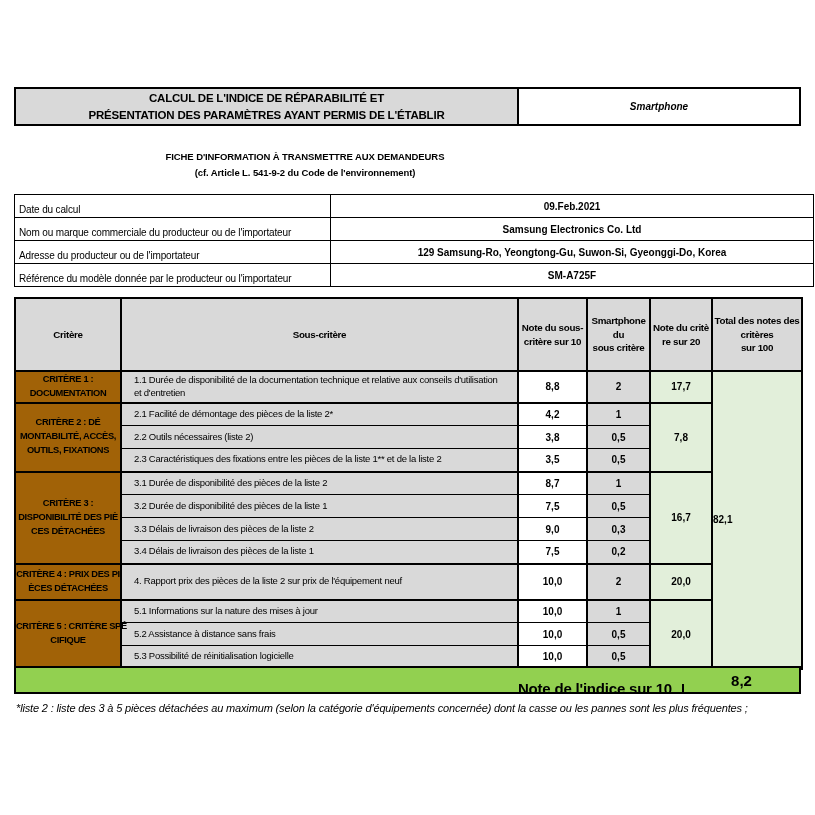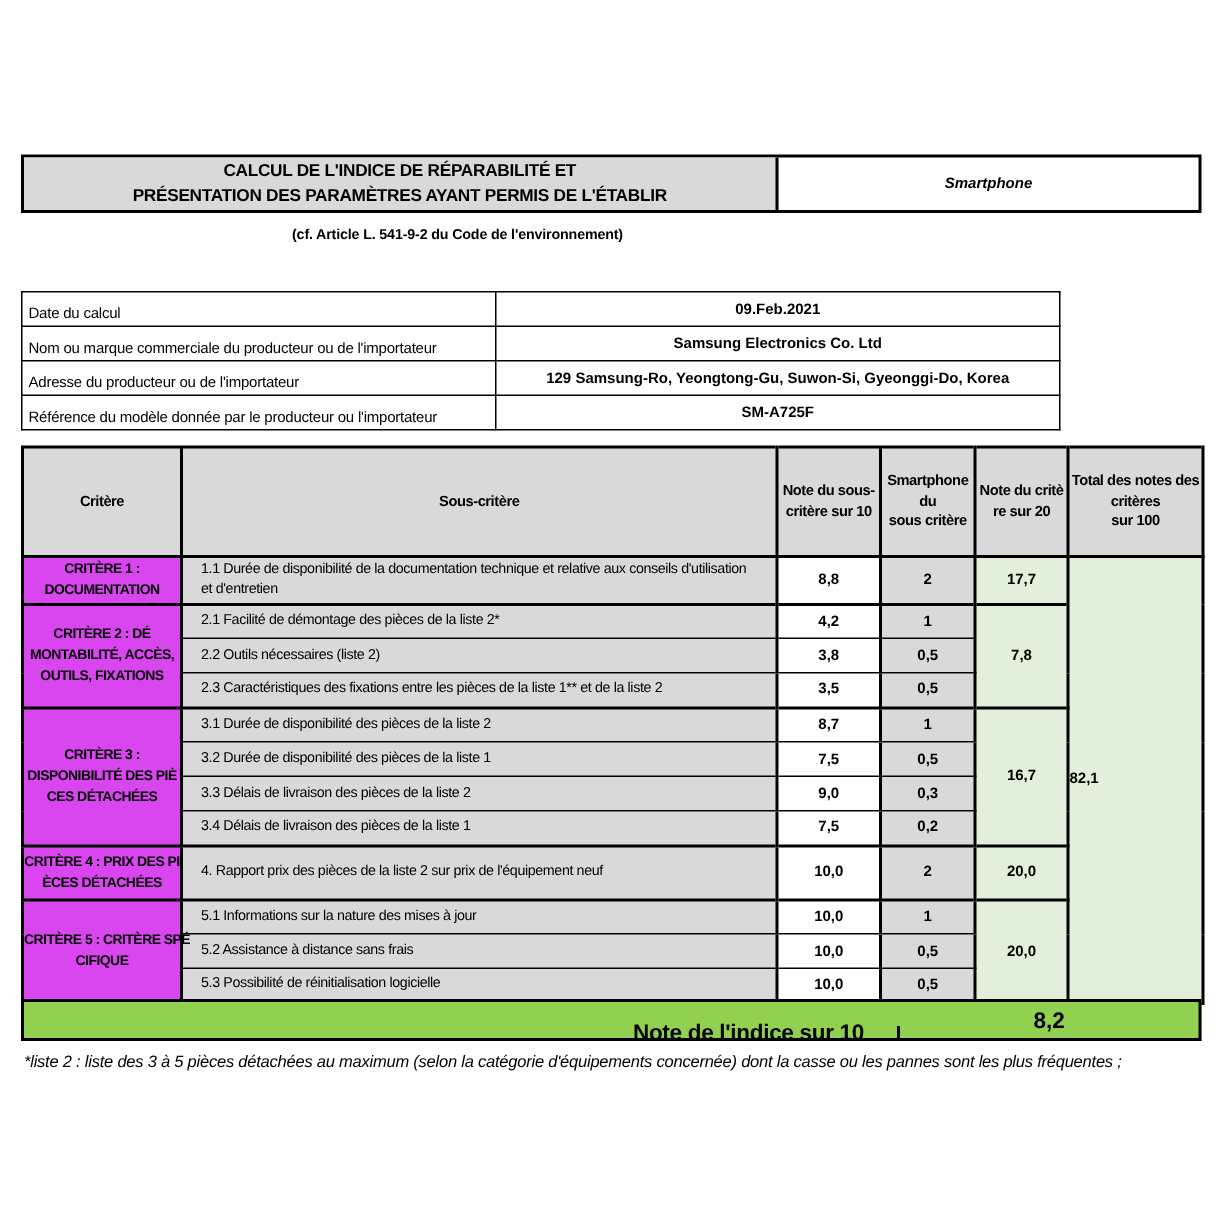--- a/index.html
+++ b/index.html
@@ -7,21 +7,21 @@
   body {
     font-family: "Liberation Sans", "DejaVu Sans", sans-serif;
     color: #000;
     width: 815px; height: 815px;
     position: relative;
   }
   .page { position: absolute; top: 0; left: 0; width: 815px; height: 815px; background: #fff; }
 
   
   .header-box {
-    position: absolute; left: 14px; top: 103px; width: 787px; height: 39px;
+    position: absolute; left: 14px; top: 87px; width: 787px; height: 39px;
     border: 2.5px solid #000; display: flex; background: #fff;
   }
   .title-cell {
     width: 503px; background: #d9d9d9; border-right: 2px solid #000;
     display: flex; flex-direction: column; justify-content: center; align-items: center;
     font-weight: bold; font-size: 11.5px; line-height: 1.45; text-align: center;
     letter-spacing: -0.2px;
   }
   .product-cell {
     flex: 1; display: flex; justify-content: center; align-items: center;
@@ -30,63 +30,63 @@
 
   
   .subtitle {
     position: absolute; left: 0; top: 149px; width: 610px;
     text-align: center; font-weight: bold; font-size: 9.5px; line-height: 16px;
     letter-spacing: -0.1px;
   }
 
   
   table { border-collapse: collapse; }
-  .info-table { position: absolute; left: 14px; top: 194px; width: 693px; table-layout: fixed; }
+  .info-table { position: absolute; left: 14px; top: 194px; width: 800px; table-layout: fixed; }
   .info-table td { border: 1px solid #000; height: 23px; font-size: 10px; }
   .info-table td.ilabel { width: 316px; padding: 2px 4px; vertical-align: bottom; letter-spacing: -0.15px; }
   .info-table td.ivalue { text-align: center; vertical-align: middle; font-weight: bold; }
 
   
   .crit-table { position: absolute; left: 14px; top: 297px; width: 787px; table-layout: fixed; border: 2.5px solid #000; }
   .crit-table th, .crit-table td {
     border: 1px solid #000; border-left-width: 2px; border-right-width: 2px;
     font-size: 10px; vertical-align: middle;
   }
   .crit-table th {
     background: #d9d9d9; font-weight: bold; text-align: center; height: 73px;
     border-bottom-width: 2px; line-height: 1.4; letter-spacing: -0.3px; font-size: 9.8px;
   }
   .crit-table tr.gs > td { border-top-width: 2px; }
   .crit-table tr.h30 { height: 30px; }
   .crit-table tr.h23 { height: 23px; }
   .crit-table tr.h36 { height: 36px; }
   td.crit {
-    background: #d946ef; font-weight: bold; text-align: center;
+    background: #a16207; font-weight: bold; text-align: center;
     font-size: 9.3px; line-height: 1.5; letter-spacing: -0.35px;
   }
   td.crit div { white-space: nowrap; }
   td.sub {
     background: #d9d9d9; text-align: left; padding: 2px 12px;
     font-size: 9.5px; letter-spacing: -0.25px; line-height: 1.35;
   }
   td.sub .oneline { white-space: nowrap; display: block; overflow: hidden; }
   td.score { background: #ffffff; font-weight: bold; text-align: center; }
   td.coef  { background: #d9d9d9; font-weight: bold; text-align: center; }
   td.n20   { background: #e2efda; font-weight: bold; text-align: center; }
   td.total { background: #e2efda; font-weight: bold; }
 
   
   .index-bar {
     position: absolute; left: 14px; top: 666px; width: 787px; height: 28px;
     background: #92d050; border: 2.5px solid #000; display: flex;
   }
   .index-label {
-    width: 584px; border-right: 2px solid #000;
+    width: 668px; border-right: 2px solid #000;
     display: flex; align-items: center; justify-content: flex-end;
-    font-weight: bold; font-size: 15px; padding-right: 22px; letter-spacing: -0.2px; margin-top: 16px;
+    font-weight: bold; font-size: 15px; padding-right: 10px; letter-spacing: -0.2px; margin-top: 16px;
   }
   .index-value {
     flex: 1; display: flex; align-items: center; justify-content: center;
     font-weight: bold; font-size: 15px;
   }
 
   
   .footnotes { position: absolute; left: 16px; top: 700px; width: 790px; }
   .footnote {
     font-style: italic; font-size: 11px; line-height: 16px; letter-spacing: -0.15px;
@@ -99,20 +99,21 @@
 
   <div class="header-box">
     <div class="title-cell">
       <div>CALCUL DE L'INDICE DE RÉPARABILITÉ ET</div>
       <div>PRÉSENTATION DES PARAMÈTRES AYANT PERMIS DE L'ÉTABLIR</div>
     </div>
     <div class="product-cell">Smartphone</div>
   </div>
 
   <div class="subtitle">
+    <div>FICHE D'INFORMATION À TRANSMETTRE AUX DEMANDEURS</div>
     <div>(cf. Article L. 541-9-2 du Code de l'environnement)</div>
   </div>
 
   <table class="info-table">
     <tbody>
       <tr>
         <td class="ilabel">Date du calcul</td>
         <td class="ivalue">09.Feb.2021</td>
       </tr>
       <tr>

